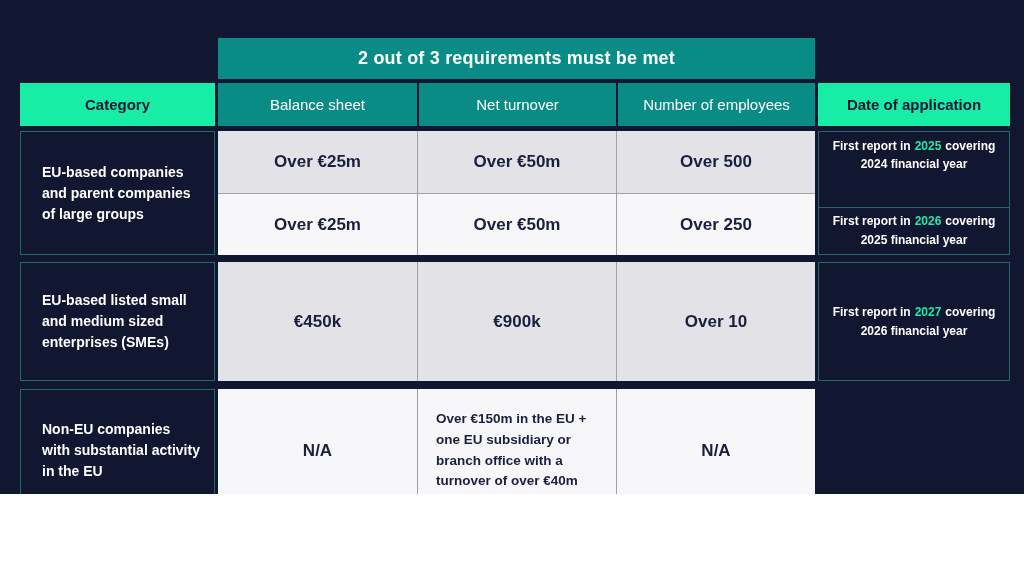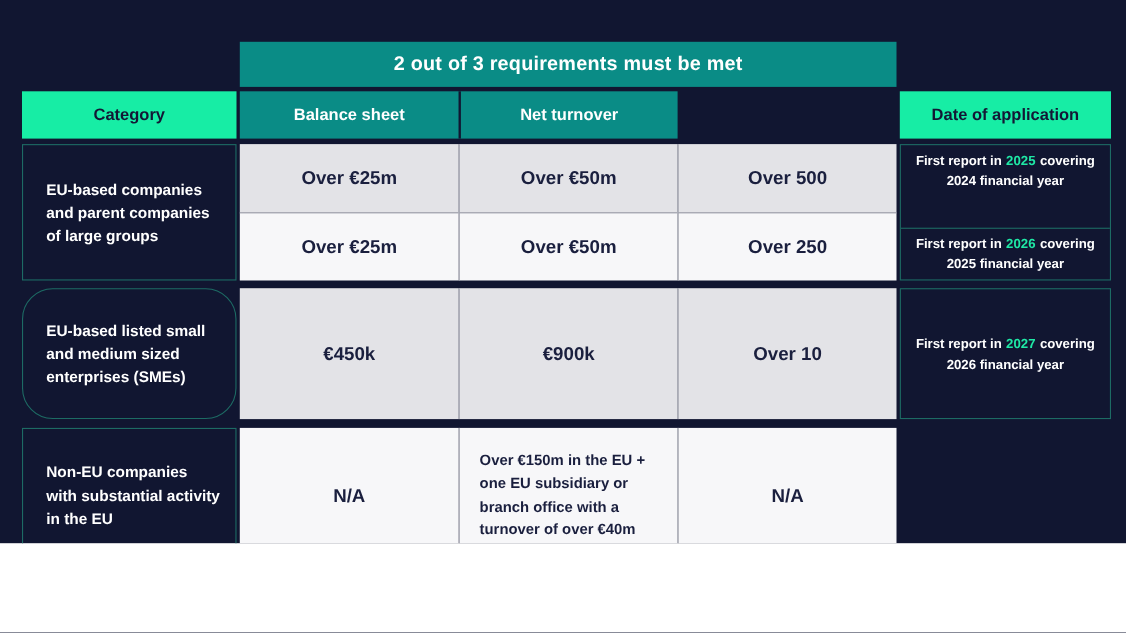--- a/index.html
+++ b/index.html
@@ -18,36 +18,36 @@
   }
   .center { display:flex; align-items:center; justify-content:center; }
 
   .top-header {
     grid-column:3/6; grid-row:1;
     background:#0A8C86; color:#ffffff;
     font-weight:700; font-size:18px; letter-spacing:0.2px;
   }
   .h-teal {
     background:#0A8C86; color:#ffffff;
-    font-weight:700; font-size:15px;
+    font-weight:400; font-size:15px;
   }
   .h-teal.sep { border-left:2px solid #111631; }
   .h-mint {
     background:#17EDA5; color:#131735;
     font-weight:700; font-size:15px;
   }
 
   .cat {
     border:1.5px solid #1D6B64;
     color:#ffffff; font-weight:700; font-size:14px; line-height:1.5;
     display:flex; align-items:center;
     padding:0 14px 0 21px;
   }
   .cat1 { grid-column:1; grid-row:5/7; }
-  .cat2 { grid-column:1; grid-row:8;border-radius:28px; }
+  .cat2 { grid-column:1; grid-row:8; }
   .cat3 { grid-column:1; grid-row:10; }
 
   .val {
     color:#1A1F3E; font-weight:700; font-size:17px;
     display:flex; align-items:center; justify-content:center;
     text-align:center;
   }
   .bg-gray  { background:#E3E3E7; }
   .bg-white { background:#F7F7F9; }
   .vsep { border-left:1px solid #9EA0AC; }
@@ -81,20 +81,21 @@
 <body>
 
 <div class="canvas">
   <div class="grid">
 
     <div class="top-header center">2 out of 3 requirements must be met</div>
 
     <div class="h-mint center" style="grid-column:1; grid-row:3;">Category</div>
     <div class="h-teal center" style="grid-column:3; grid-row:3;">Balance sheet</div>
     <div class="h-teal sep center" style="grid-column:4; grid-row:3;">Net turnover</div>
+    <div class="h-teal sep center" style="grid-column:5; grid-row:3;">Number of employees</div>
     <div class="h-mint center" style="grid-column:7; grid-row:3;text-align:center;">Date of application</div>
 
     <div class="cat cat1">
       <span>EU-based companies and parent companies of large groups</span>
     </div>
 
     <div class="val bg-gray r1a c-bs">Over €25m</div>
     <div class="val bg-gray vsep r1a c-nt">Over €50m</div>
     <div class="val bg-gray vsep r1a c-ne">Over 500</div>
 

